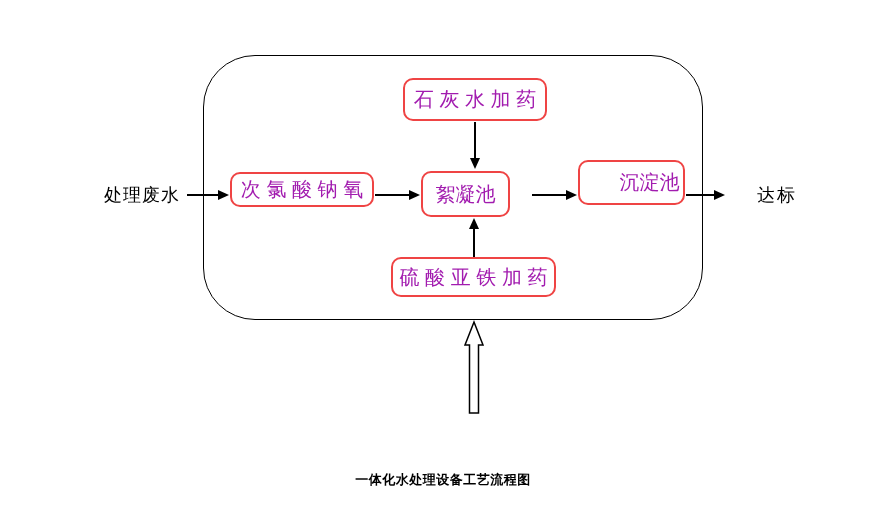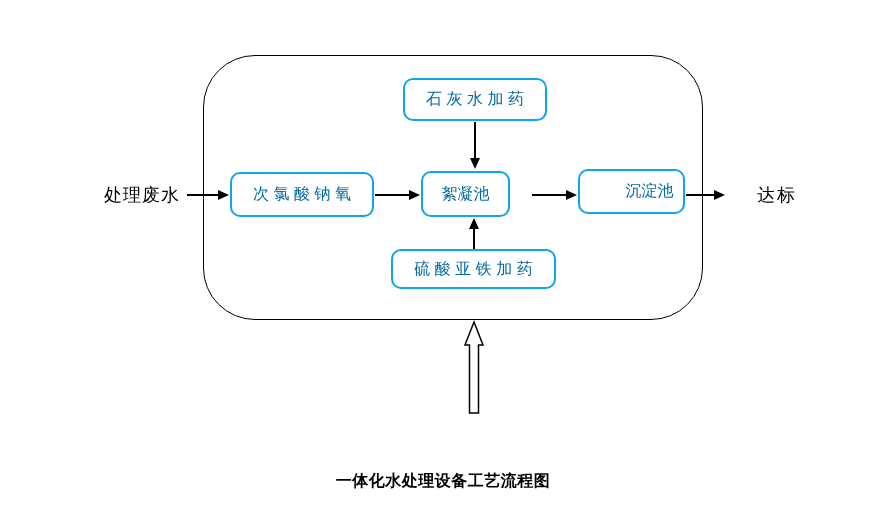--- a/index.html
+++ b/index.html
@@ -23,52 +23,52 @@
     width: 500px;
     height: 265px;
     border: 1.5px solid #000000;
     border-radius: 52px;
     box-sizing: border-box;
     background: transparent;
   }
   .node {
     position: absolute;
     box-sizing: border-box;
-    border: 2px solid #0ea5e9;
+    border: 2px solid #ef4444;
     border-radius: 10px;
     background: #ffffff;
     display: flex;
     align-items: center;
     justify-content: center;
-    font-size: 16px;
-    color: #0369a1;
+    font-size: 20px;
+    color: #a21caf;
     white-space: nowrap;
   }
   .spaced { letter-spacing: 0.28em; padding-left: 0.28em; }
   .node-lime       { left: 403px; top:  78px; width: 144px; height: 43px; }
-  .node-naclo      { left: 230px; top: 172px; width: 144px; height: 45px; text-align: right; }
+  .node-naclo      { left: 230px; top: 172px; width: 144px; height: 35px; text-align: right; }
   .node-floc       { left: 421px; top: 171px; width: 89px; height: 46px; }
-  .node-sed        { left: 578px; top: 169px; width: 107px; height: 45px; padding-left: 36px; }
-  .node-ferrous    { left: 391px; top: 249px; width: 165px; height: 40px; }
+  .node-sed        { left: 578px; top: 160px; width: 107px; height: 45px; padding-left: 36px; }
+  .node-ferrous    { left: 391px; top: 257px; width: 165px; height: 40px; }
   .side-label {
     position: absolute;
     font-size: 18px;
     line-height: 20px;
     color: #000000;
     white-space: nowrap;
   }
   .label-influent { left: 104px; top: 185px; letter-spacing: 1px; }
   .label-effluent { left: 757px; top: 185px; letter-spacing: 2px; font-family: Liberation Serif, serif; }
   .caption {
     position: absolute;
     left: 293px;
     top: 471px;
     width: 300px;
     text-align: center;
-    font-size: 16px;
+    font-size: 13px;
     font-weight: bold;
     letter-spacing: 0.5px;
     color: #000000;
   }
   svg.arrows {
     position: absolute;
     left: 0;
     top: 0;
     width: 875px;
     height: 532px;

